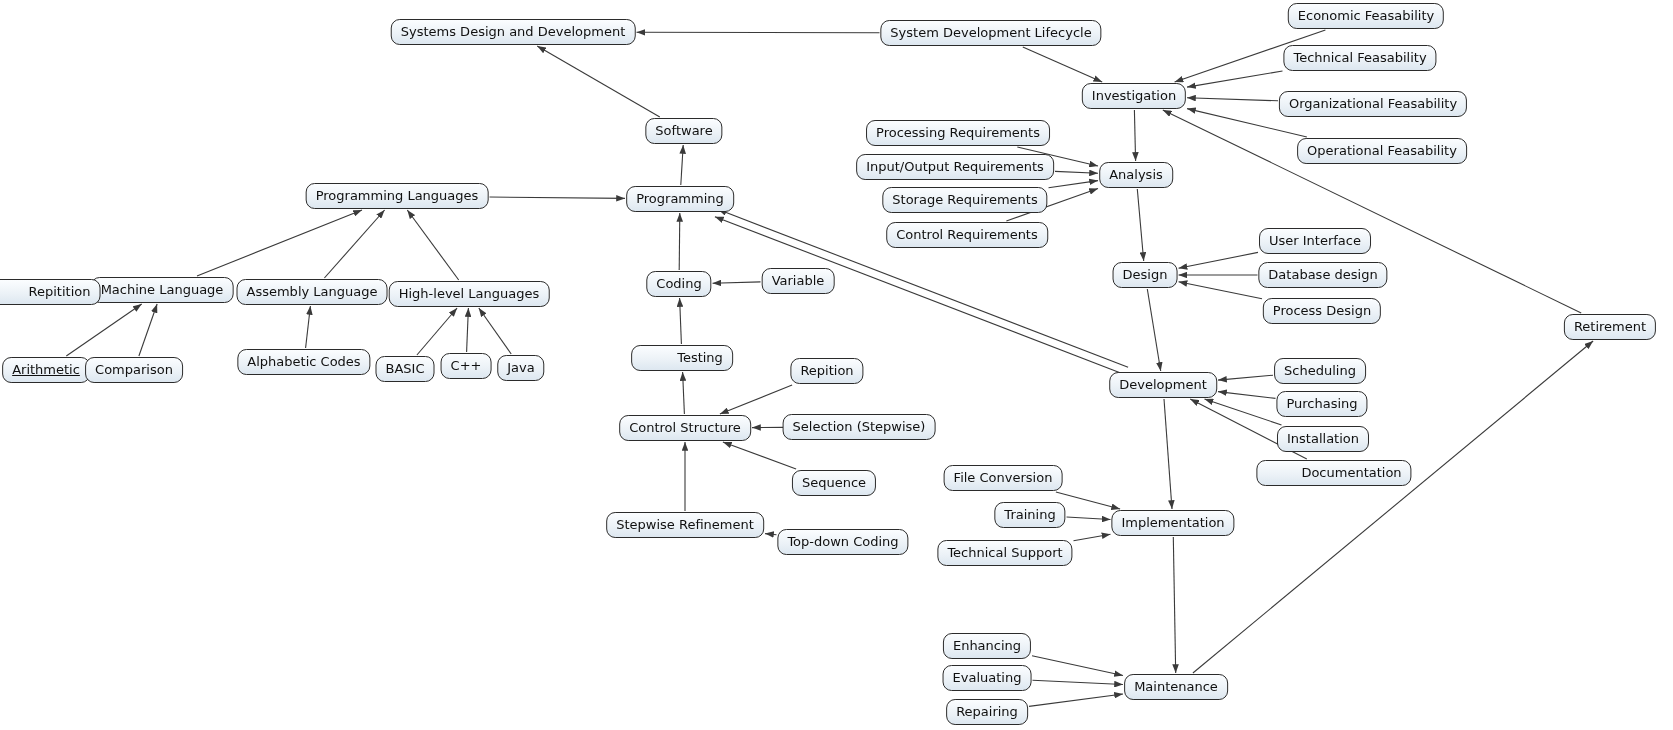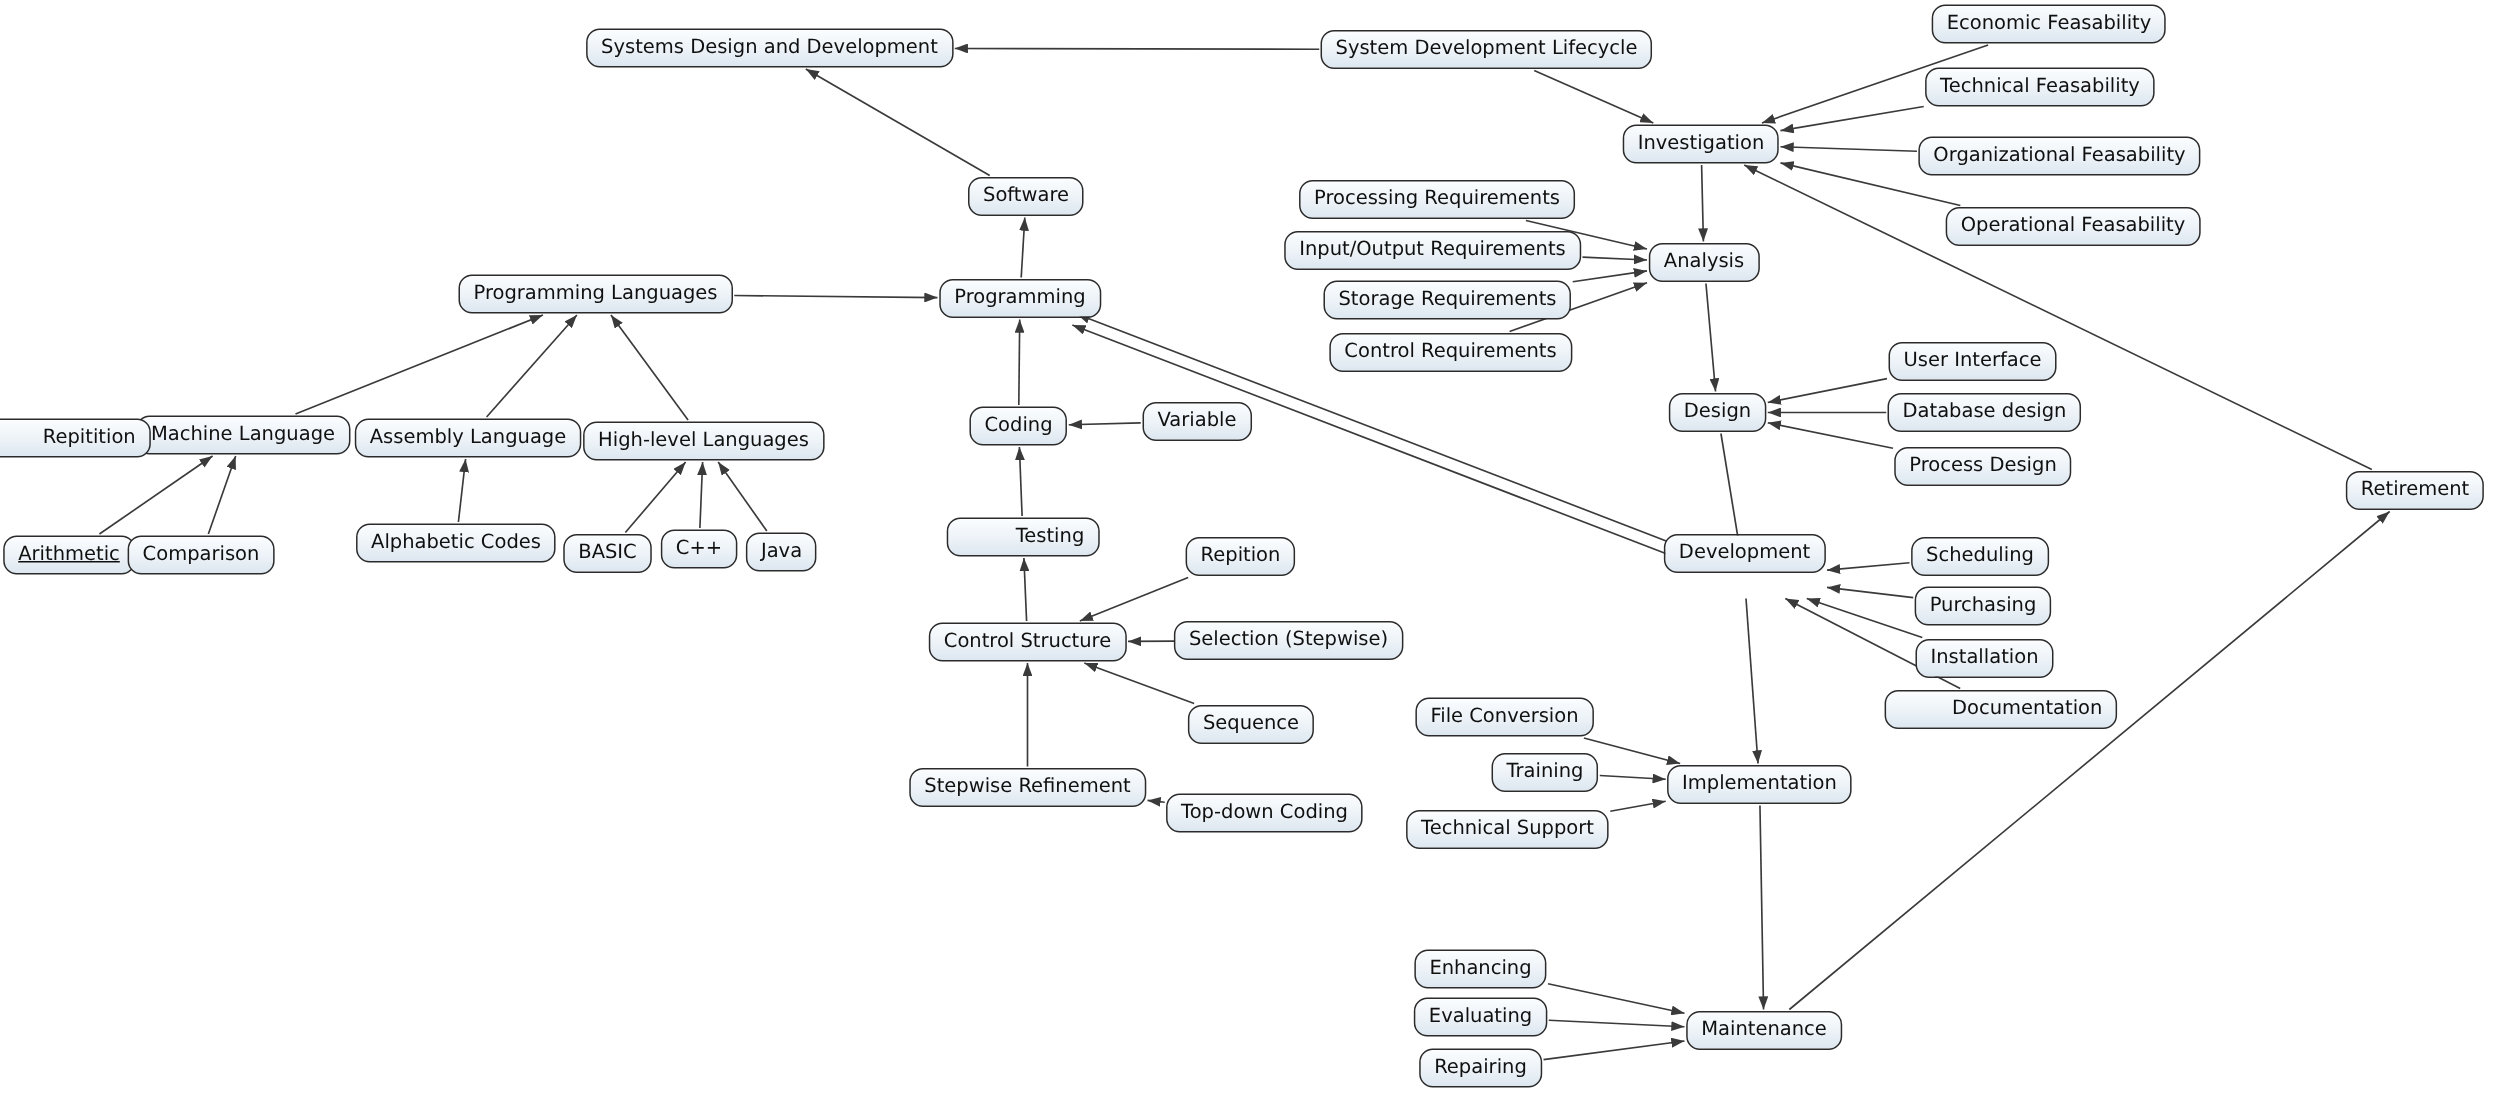--- a/index.html
+++ b/index.html
@@ -125,21 +125,21 @@
     <div class="node" style="left: 1610px; top: 327px;">Retirement</div>
     <div class="node" style="left: 46px; top: 370px; text-decoration: underline;">Arithmetic</div>
     <div class="node" style="left: 134px; top: 370px;">Comparison</div>
     <div class="node" style="left: 304px; top: 362px;">Alphabetic Codes</div>
     <div class="node" style="left: 405px; top: 369px;">BASIC</div>
     <div class="node" style="left: 466px; top: 366px;">C++</div>
     <div class="node" style="left: 521px; top: 368px;">Java</div>
     <div class="node" style="left: 682px; top: 358px; padding-left: 45px;">Testing</div>
     <div class="node" style="left: 827px; top: 371px;">Repition</div>
     <div class="node" style="left: 1320px; top: 371px;">Scheduling</div>
-    <div class="node" style="left: 1163px; top: 369px;">Development</div>
+    <div class="node" style="left: 1163px; top: 385px;">Development</div>
     <div class="node" style="left: 1322px; top: 404px;">Purchasing</div>
     <div class="node" style="left: 685px; top: 428px;">Control Structure</div>
     <div class="node" style="left: 859px; top: 427px;">Selection (Stepwise)</div>
     <div class="node" style="left: 1323px; top: 439px;">Installation</div>
     <div class="node" style="left: 1334px; top: 473px; padding-left: 44px;">Documentation</div>
     <div class="node" style="left: 834px; top: 483px;">Sequence</div>
     <div class="node" style="left: 1003px; top: 478px;">File Conversion</div>
     <div class="node" style="left: 1030px; top: 515px;">Training</div>
     <div class="node" style="left: 1173px; top: 523px;">Implementation</div>
     <div class="node" style="left: 685px; top: 525px;">Stepwise Refinement</div>

